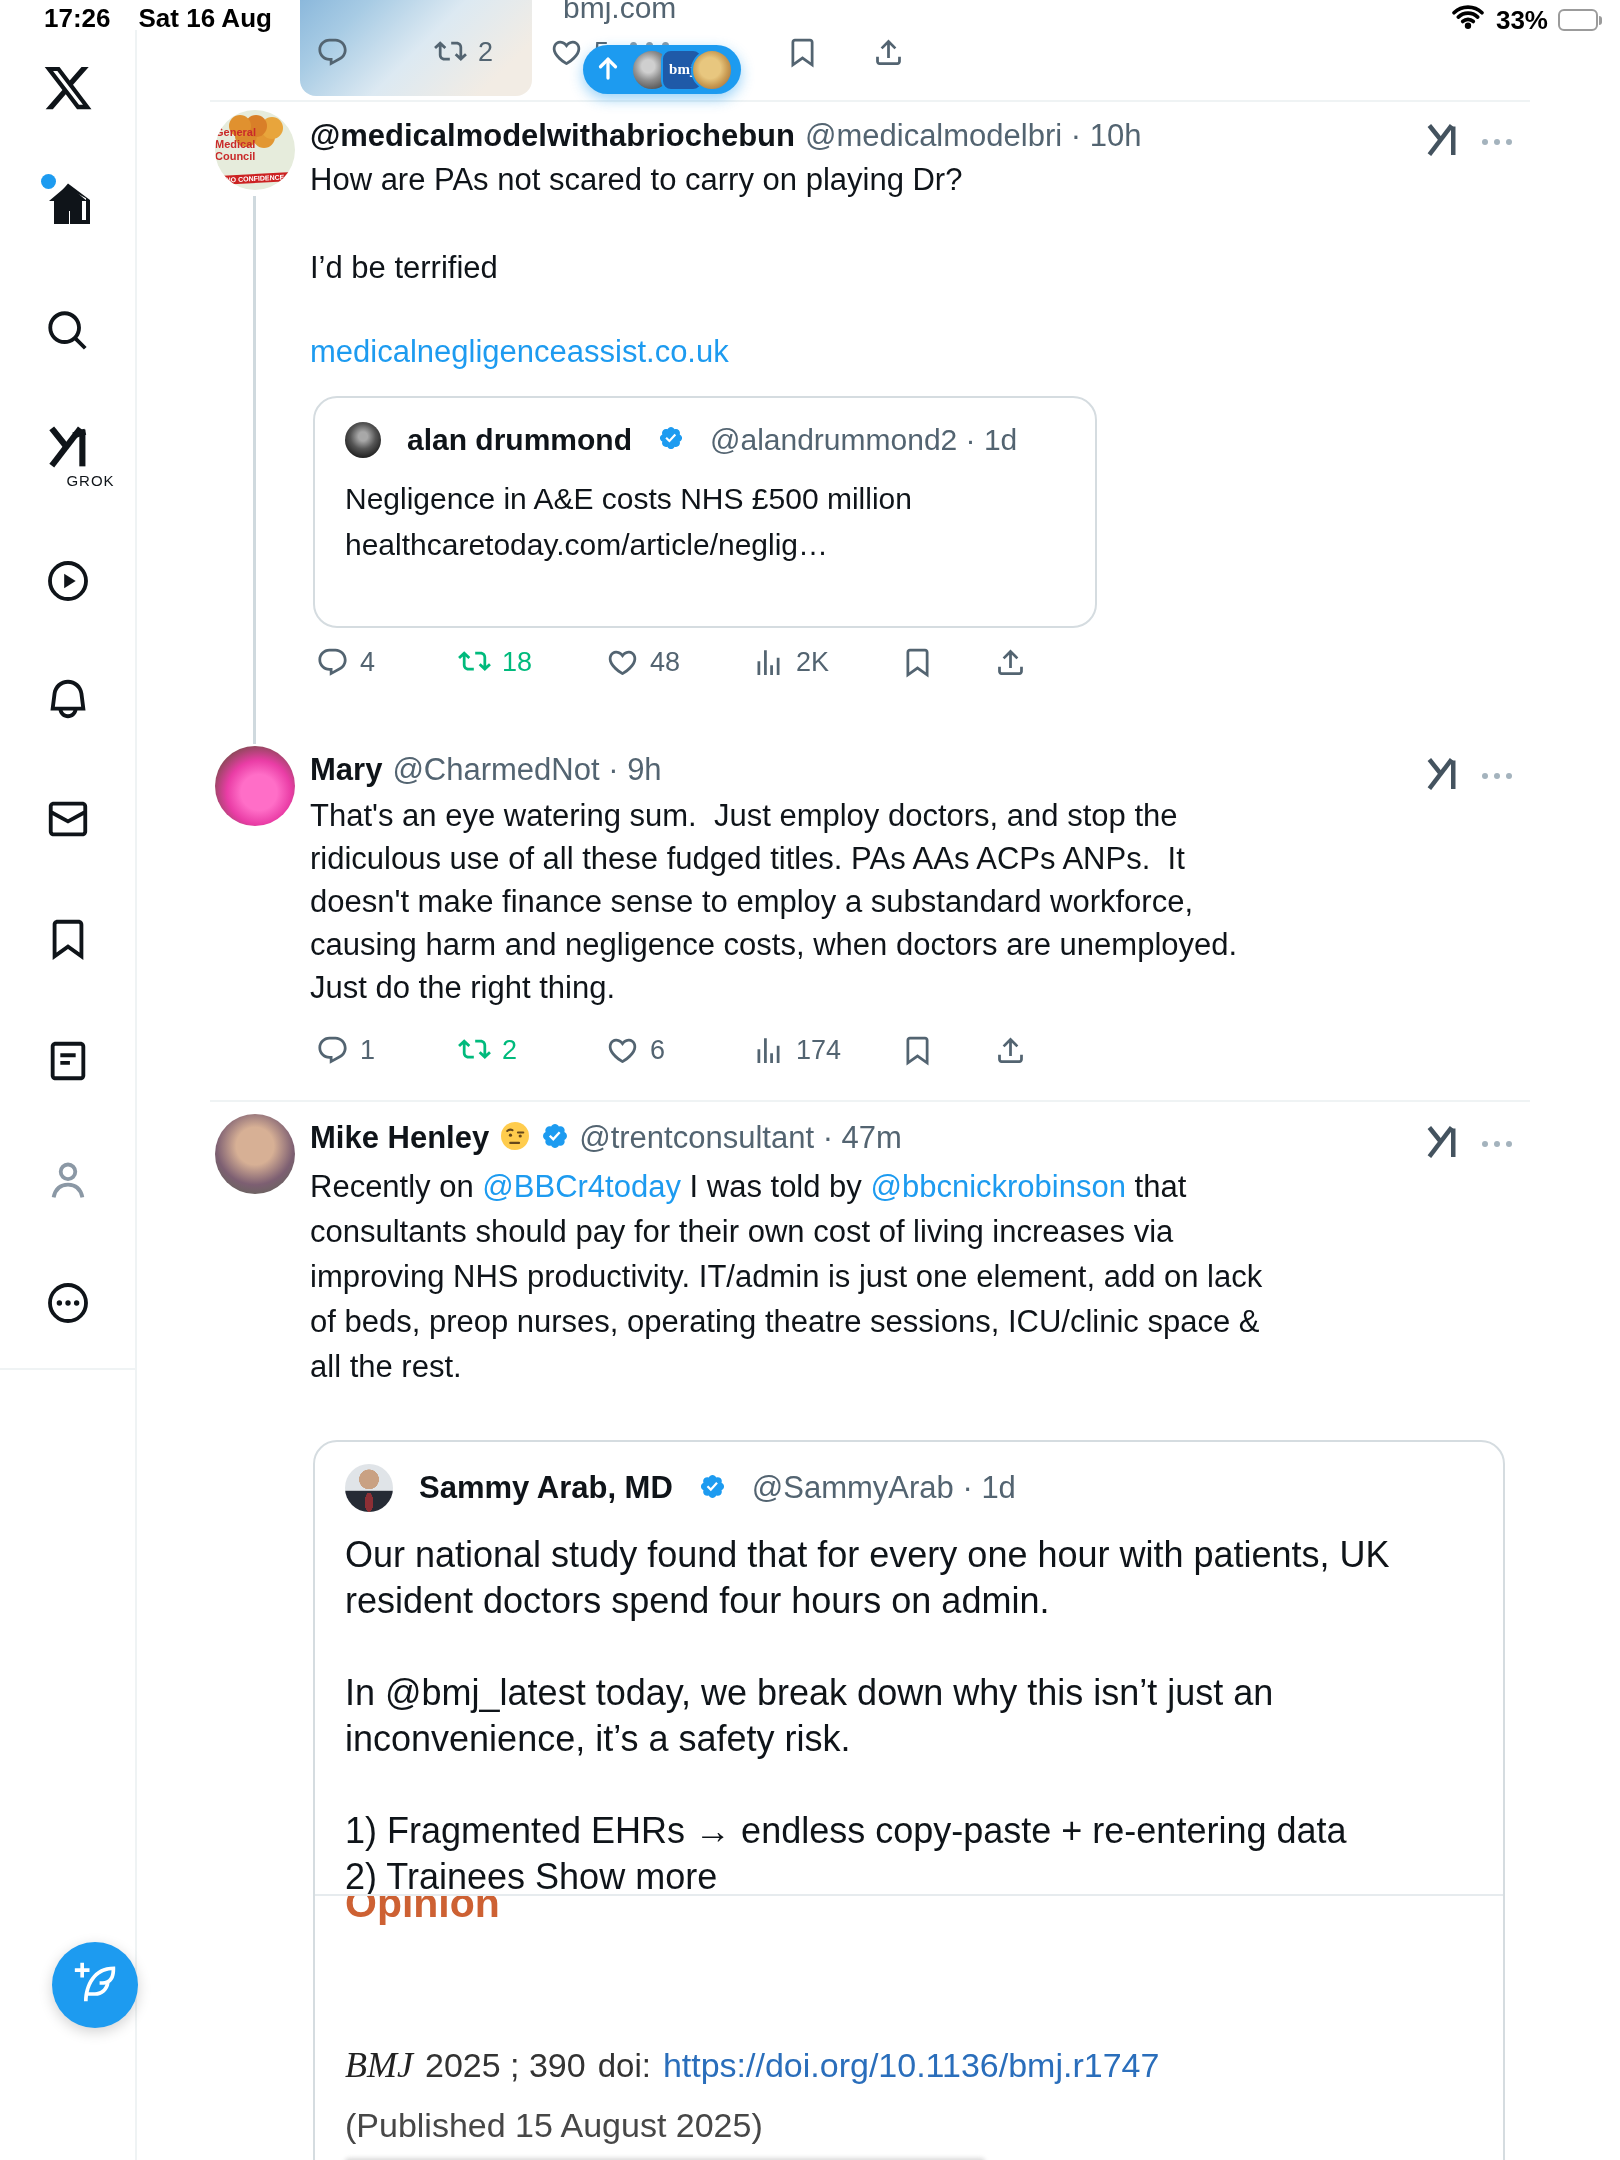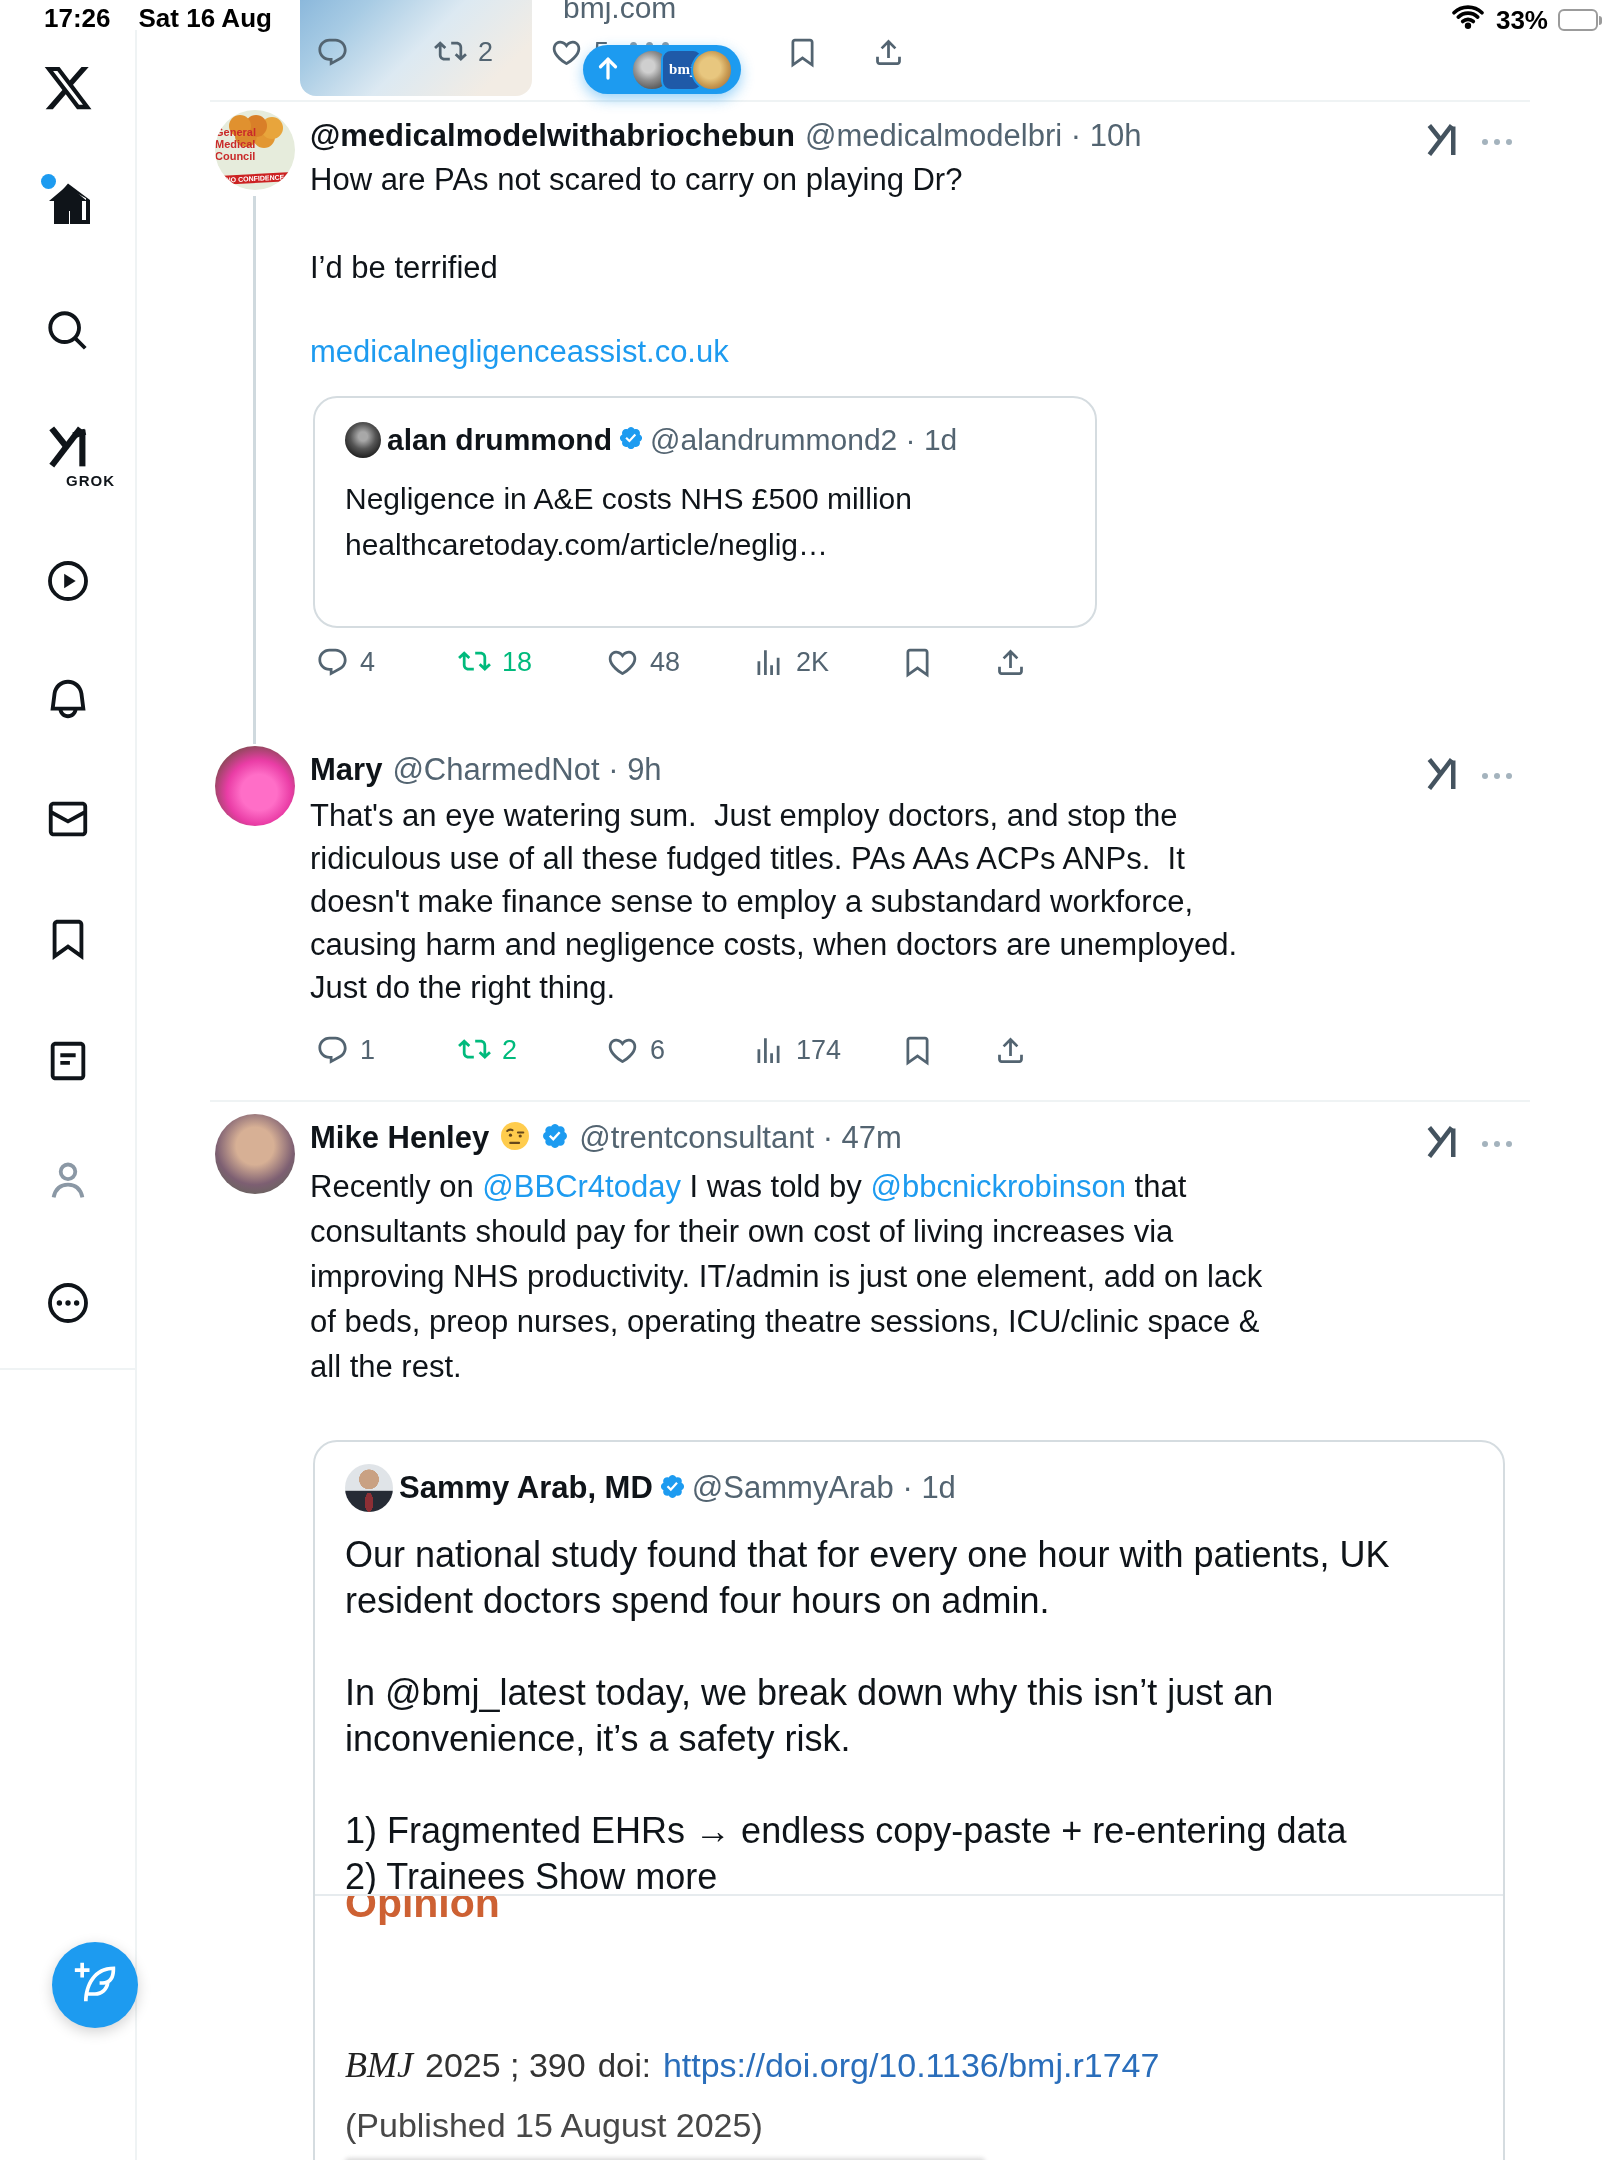--- a/index.html
+++ b/index.html
@@ -9,21 +9,21 @@
   .sb-left{position:absolute;left:16px;top:3px;display:flex;gap:28px;font-size:26px;font-weight:600;color:#000;margin-left:28px;}
   .sb-right{position:absolute;right:18px;top:3px;display:flex;align-items:center;gap:10px;font-size:26px;font-weight:600;color:#000;}
   .batt{display:flex;align-items:center;}
   .batt-body{width:40px;height:22px;border:2px solid #9b9b9b;border-radius:6px;padding:2px;box-sizing:border-box;}
   .batt-fill{width:11px;height:100%;background:#000;border-radius:3px;}
   .batt-tip{width:3px;height:9px;background:#9b9b9b;border-radius:0 3px 3px 0;margin-left:1px;}
   
   .sidebar-divider{position:absolute;left:135px;top:30px;width:2px;height:2130px;background:#eff3f4;}
   .side-item{position:absolute;left:0;width:135px;display:flex;flex-direction:column;align-items:center;justify-content:center;color:#0f1419;}
   .side-item svg{display:block;}
-  .grok-label{font-size:15px;font-weight:700;letter-spacing:1px;margin-top:2px;margin-left:46px;}
+  .grok-label{font-size:15px;font-weight:400;letter-spacing:1px;margin-top:2px;margin-left:46px;}
   .home-dot{position:absolute;top:-6px;right:36px;width:15px;height:15px;border-radius:50%;background:#1d9bf0;}
   .side-hr{position:absolute;left:0;top:1368px;width:135px;height:2px;background:#eff3f4;}
   .compose-btn{position:absolute;left:52px;top:1942px;width:86px;height:86px;border-radius:50%;background:#1d9bf0;
     display:flex;align-items:center;justify-content:center;box-shadow:0 4px 14px rgba(0,0,0,.18);}
   
   .divider{position:absolute;left:210px;width:1320px;height:2px;background:#eff3f4;}
   .avatar{position:absolute;width:80px;height:80px;border-radius:50%;overflow:hidden;}
   .name{font-weight:700;font-size:31px;color:#0f1419;white-space:nowrap;}
   .meta{font-size:31px;color:#536471;white-space:nowrap;}
   .hdr{position:absolute;display:flex;align-items:center;gap:10px;}
@@ -31,21 +31,21 @@
   .link-blue{color:#1d9bf0;}
   .seg-link{color:#1d9bf0;}
   .grok-corner{position:absolute;display:flex;align-items:center;gap:22px;color:#44535f;}
   .dots3{display:flex;gap:6px;}
   .dots3 i{width:6px;height:6px;border-radius:50%;background:#a4b3bd;}
   .act{position:absolute;display:flex;align-items:center;gap:11px;color:#536471;}
   .act svg{width:33px;height:33px;}
   .cnt{font-size:27px;}
   .green{color:#00ba7c;}
   .card{position:absolute;border:2px solid #d5dce0;border-radius:24px;background:#fff;box-sizing:border-box;overflow:hidden;}
-  .q-hdr{position:absolute;display:flex;align-items:center;gap:6px;}
+  .q-hdr{position:absolute;display:flex;align-items:center;gap:26px;}
   .q-name{font-weight:700;font-size:30px;color:#0f1419;white-space:nowrap;}
   .q-meta{font-size:30px;color:#536471;white-space:nowrap;}
   .q-av{border-radius:50%;overflow:hidden;}
   .thread-line{position:absolute;left:253px;width:3px;background:#cfd9de;}
   .badge{flex:0 0 auto;}
   
   .av-gmc{background:#e6ecdc;}
   .gmc-bun{position:absolute;top:5px;left:14px;width:22px;height:22px;border-radius:50%;background:#e0912f;
     box-shadow:16px 0 0 #d97f28,32px 2px 0 #e8a53c,6px 10px 0 #db8a2e,24px 11px 0 #e29733;}
   .gmc-text{position:absolute;top:16px;left:0;width:100%;text-align:left;font-size:11px;line-height:12px;font-weight:700;color:#c92a2a;}

